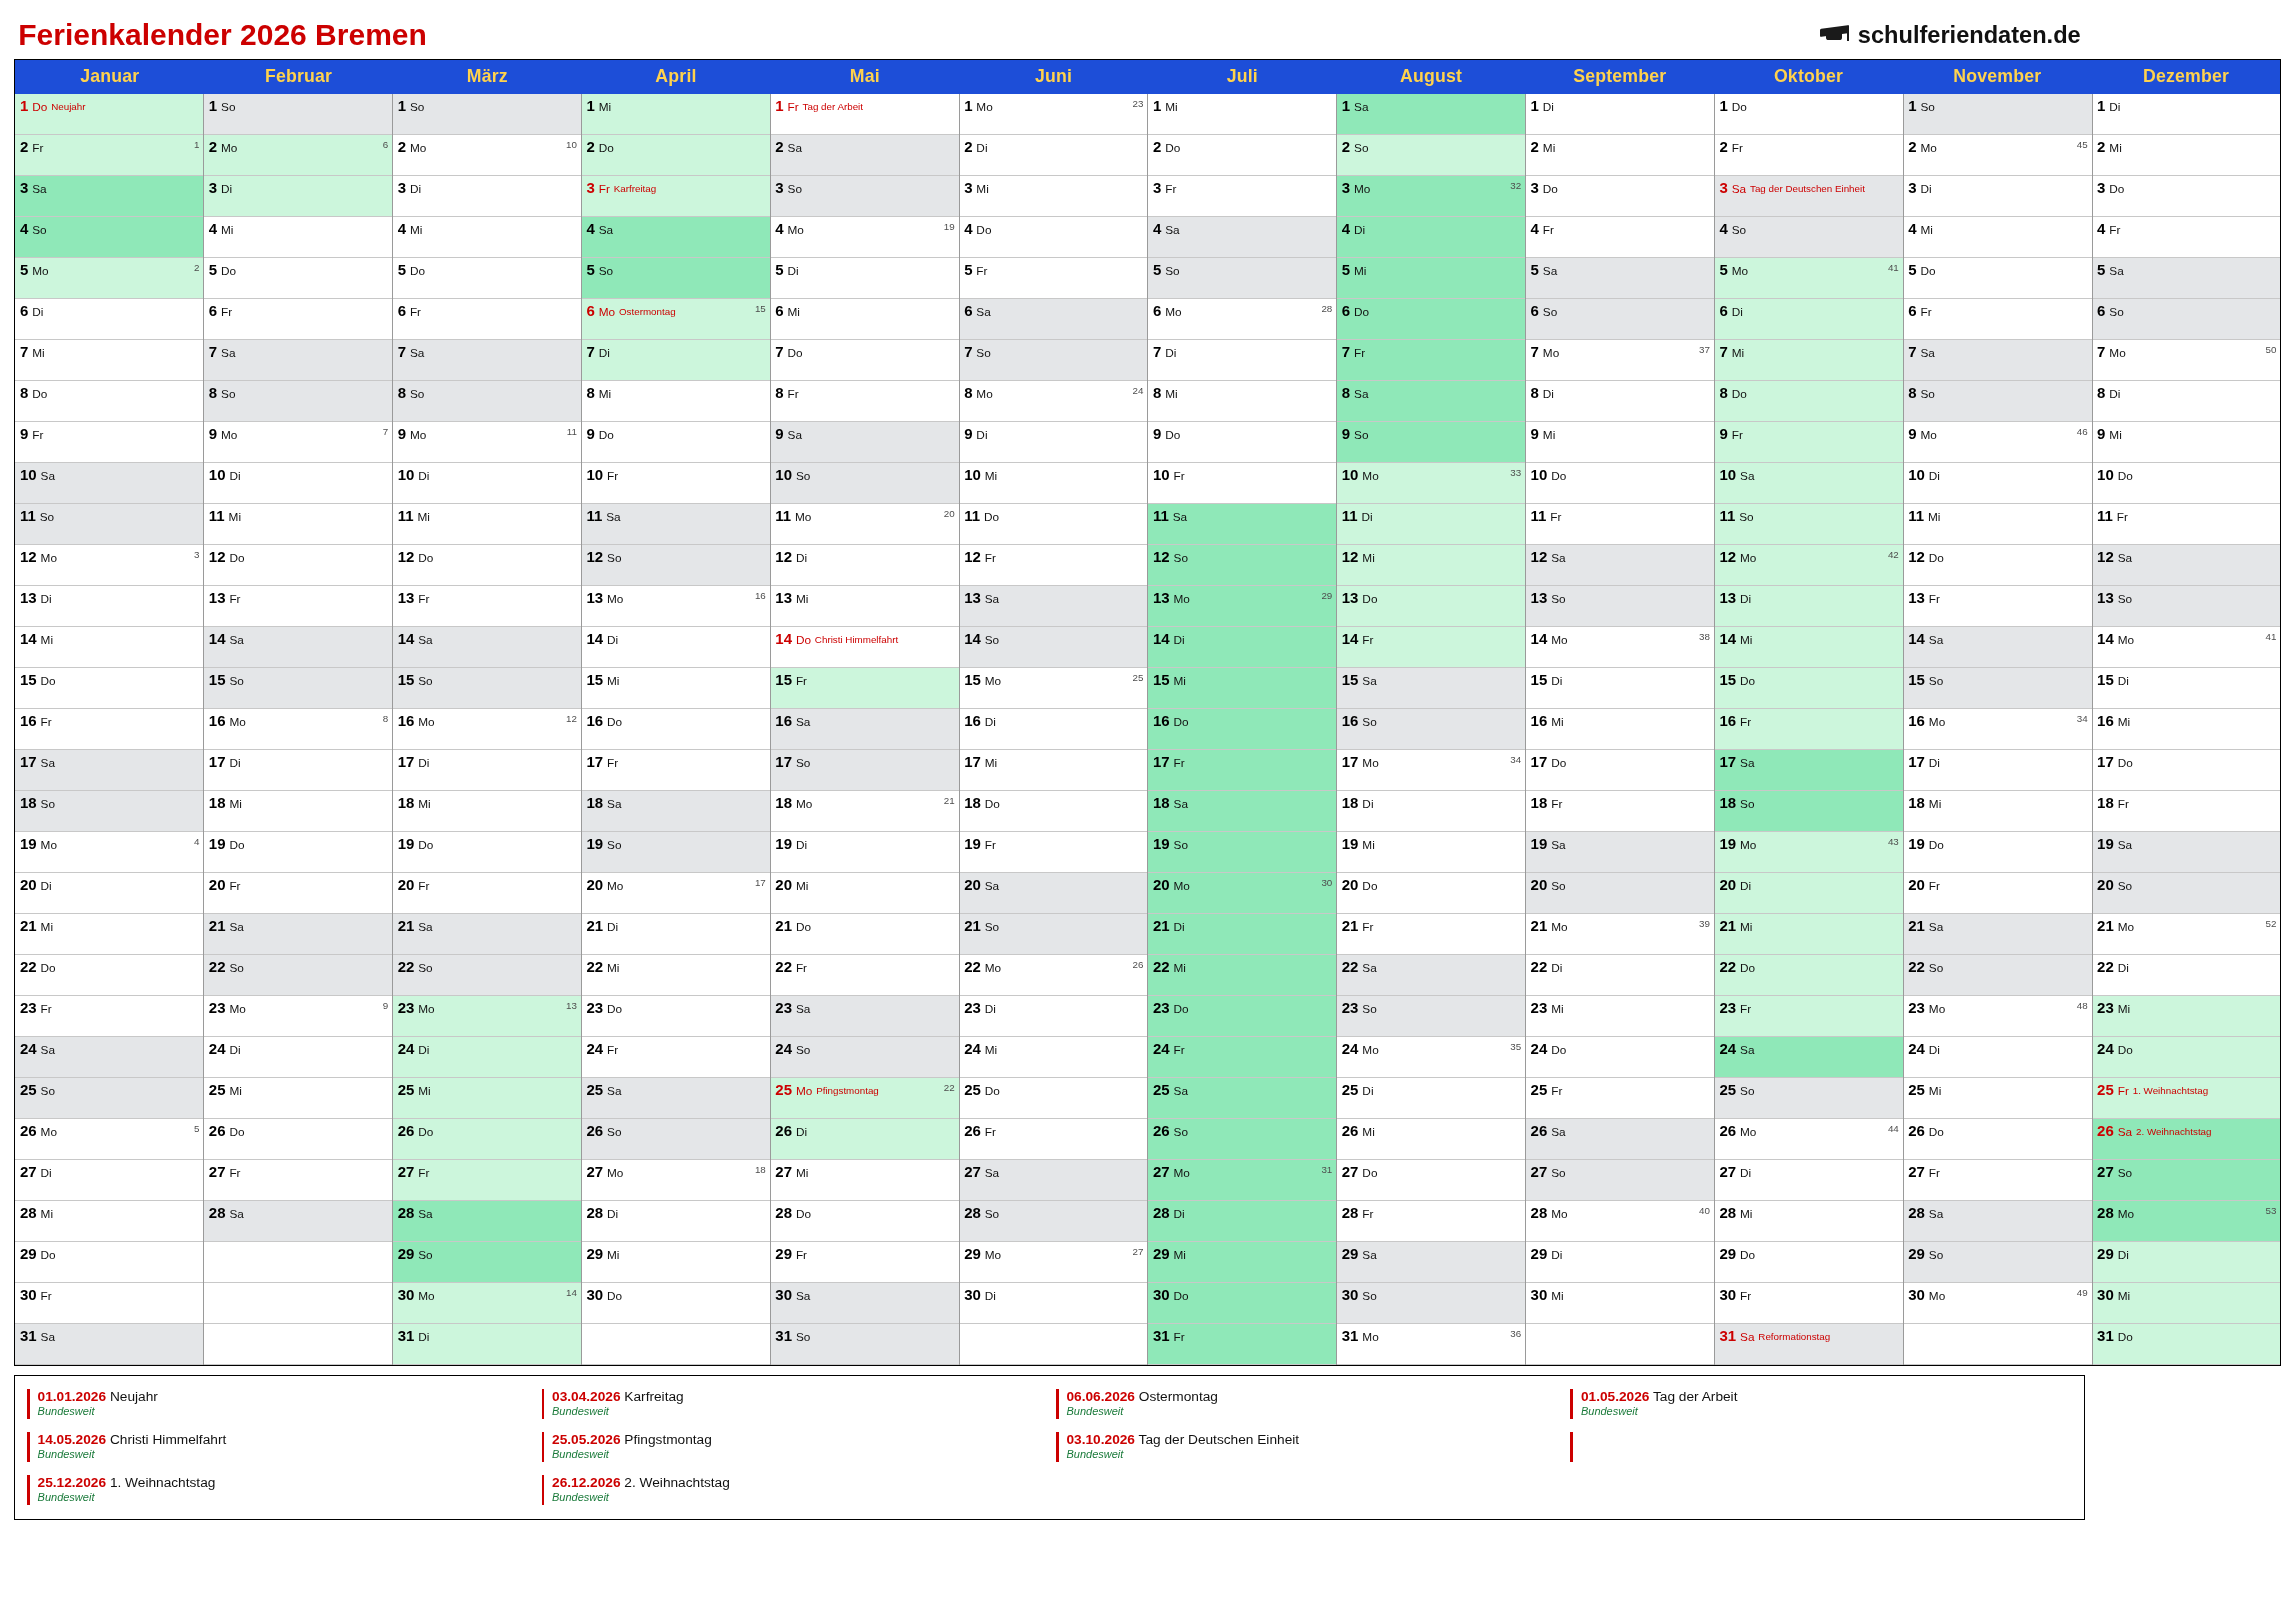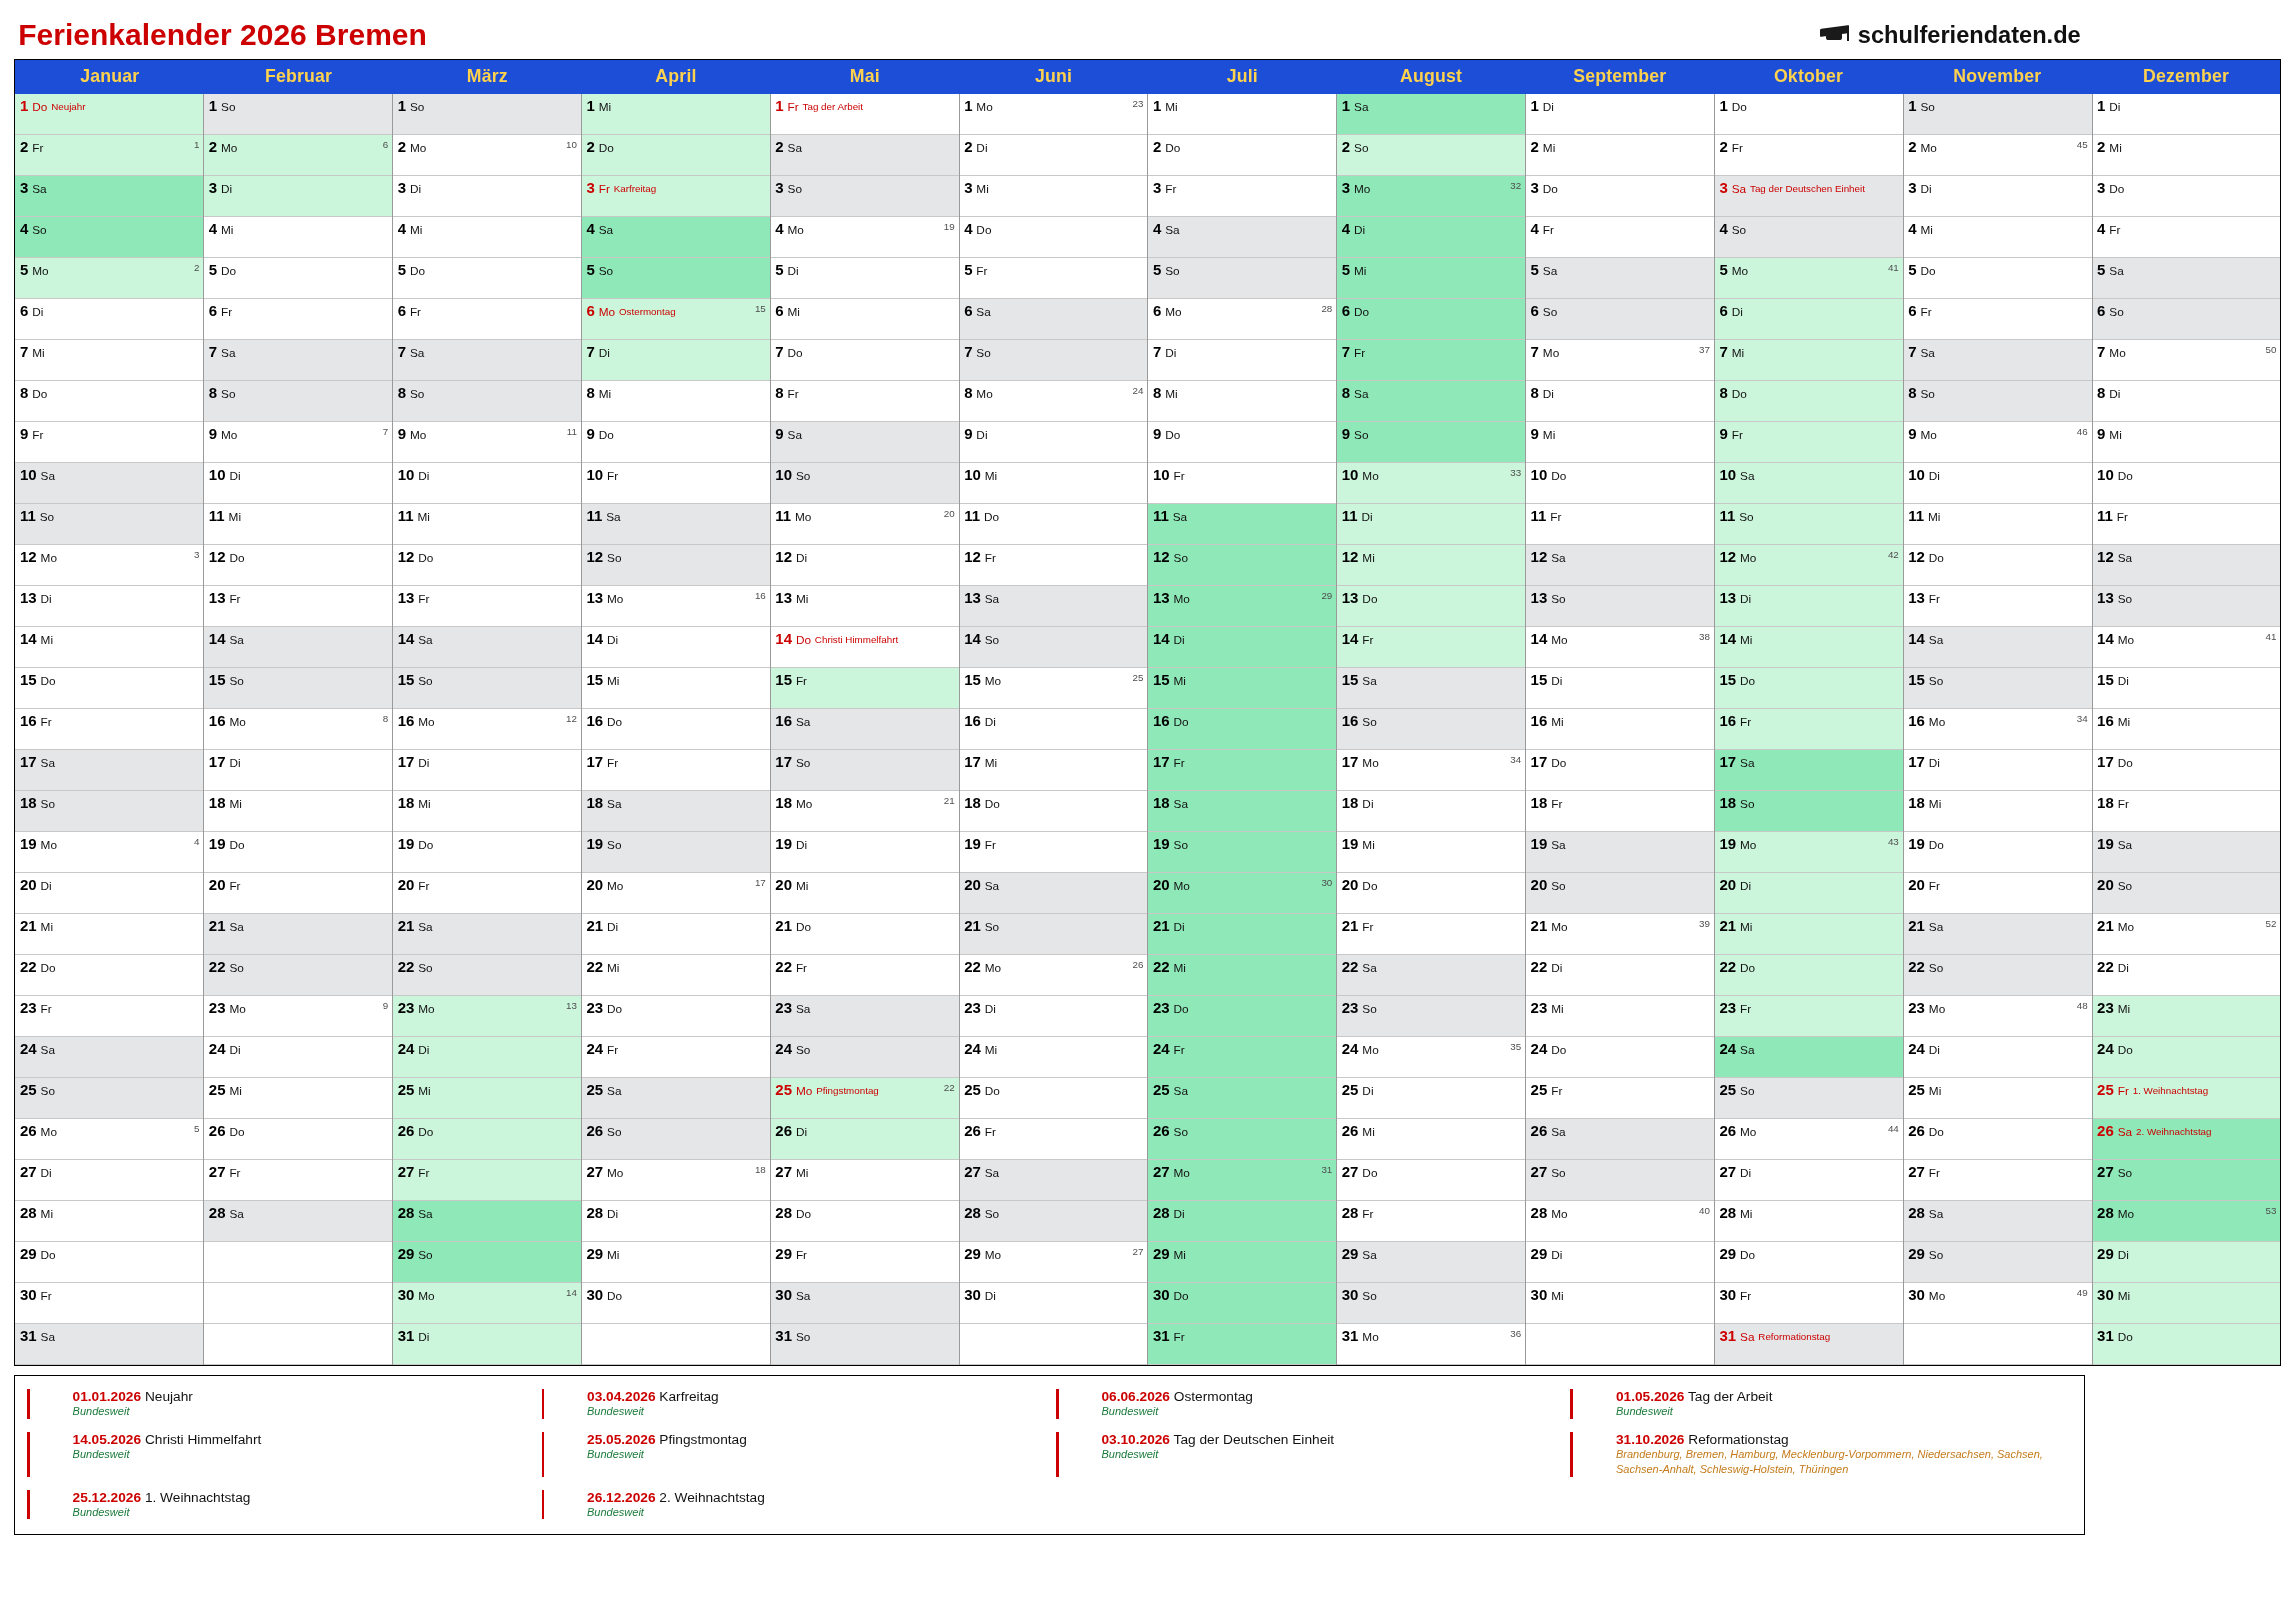--- a/index.html
+++ b/index.html
@@ -48,21 +48,21 @@
   .day .wk   { position:absolute; right:3.9px; top:3.9px; font-size:9.8px; color:#4d4d4d; }
 
   
   .bg-we   { background:#e4e6e8; }            
   .bg-vac  { background:#ccf6dc; }            
   .bg-vac2 { background:#8fe8b8; }            
   .red .dnum, .red .dwd { color:#cc0000; }
 
   
   .legend { margin-top:9.2px; border:1.3px solid #000; display:flex; flex-wrap:wrap; padding:6.5px 5.2px 7.9px 5.2px; }
-  .lg { width:25%; display:flex; padding:6.5px 7.9px 6.5px 6.5px;gap:35px; }
+  .lg { width:25%; display:flex; padding:6.5px 7.9px 6.5px 6.5px; }
   .lg .bar { width:2.6px; background:#cc0000; margin-right:7.9px; flex:0 0 2.6px; }
   .lg .txt .l1 { font-size:13.7px; }
   .lg .txt .l1 .d { color:#cc0000; font-weight:bold; }
   .lg .txt .l1 .n { color:#111; }
   .lg .txt .l2 { font-size:11px; font-style:italic; color:#1a7a3a; margin-top:0; line-height:1.35; }
   .lg .txt .l2.states { color:#c47b1a; max-width:484px; }
 </style>
 </head>
 <body>
 
@@ -1698,24 +1698,20 @@
       </div>
       <div class="lg">
         <div class="bar"></div>
         <div class="txt">
           <div class="l1"><span class="d">03.10.2026</span><span class="n"> Tag der Deutschen Einheit</span></div>
           <div class="l2">Bundesweit</div>
         </div>
       </div>
       <div class="lg">
         <div class="bar"></div>
-        <div class="txt">
-          <div class="l1"><span class="d">31.10.2026</span><span class="n"> Reformationstag</span></div>
-          <div class="l2 states">Brandenburg, Bremen, Hamburg, Mecklenburg-Vorpommern, Niedersachsen, Sachsen, Sachsen-Anhalt, Schleswig-Holstein, Thüringen</div>
-        </div>
       </div>
       <div class="lg">
         <div class="bar"></div>
         <div class="txt">
           <div class="l1"><span class="d">25.12.2026</span><span class="n"> 1. Weihnachtstag</span></div>
           <div class="l2">Bundesweit</div>
         </div>
       </div>
       <div class="lg">
         <div class="bar"></div>

